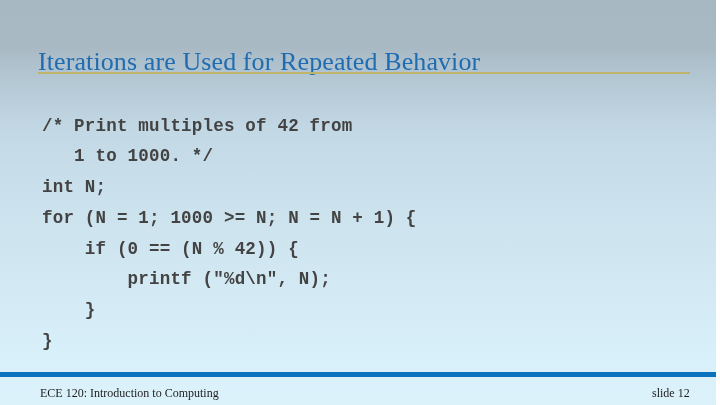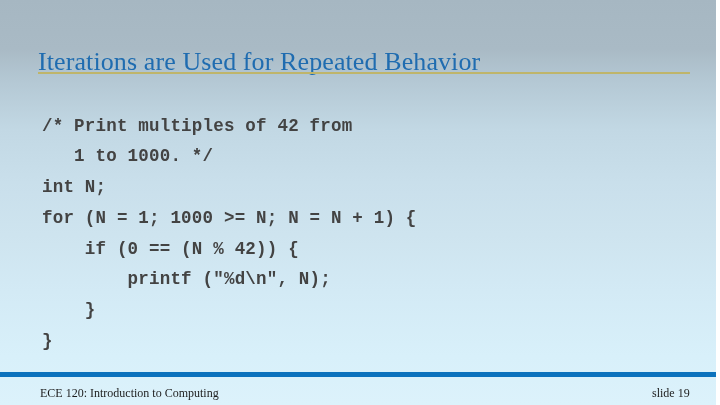--- a/index.html
+++ b/index.html
@@ -96,15 +96,15 @@
 
   <div id="title-rule"></div>
 
   <pre id="code"><span class="code-line">/* Print multiples of 42 from</span><span class="code-line">   1 to 1000. */</span><span class="code-line">int N;</span><span class="code-line">for (N = 1; 1000 &gt;= N; N = N + 1) {</span><span class="code-line">    if (0 == (N % 42)) {</span><span class="code-line">        printf ("%d\n", N);</span><span class="code-line">    }</span><span class="code-line">}</span></pre>
 
   <div id="footer-bar"></div>
 
   <div class="footer-text" id="footer-course">ECE 120: Introduction to Computing</div>
 
 
-  <div class="footer-text" id="footer-slide">slide 19</div>
+  <div class="footer-text" id="footer-slide">slide 12</div>
 
 </div>
 
 </body></html>

